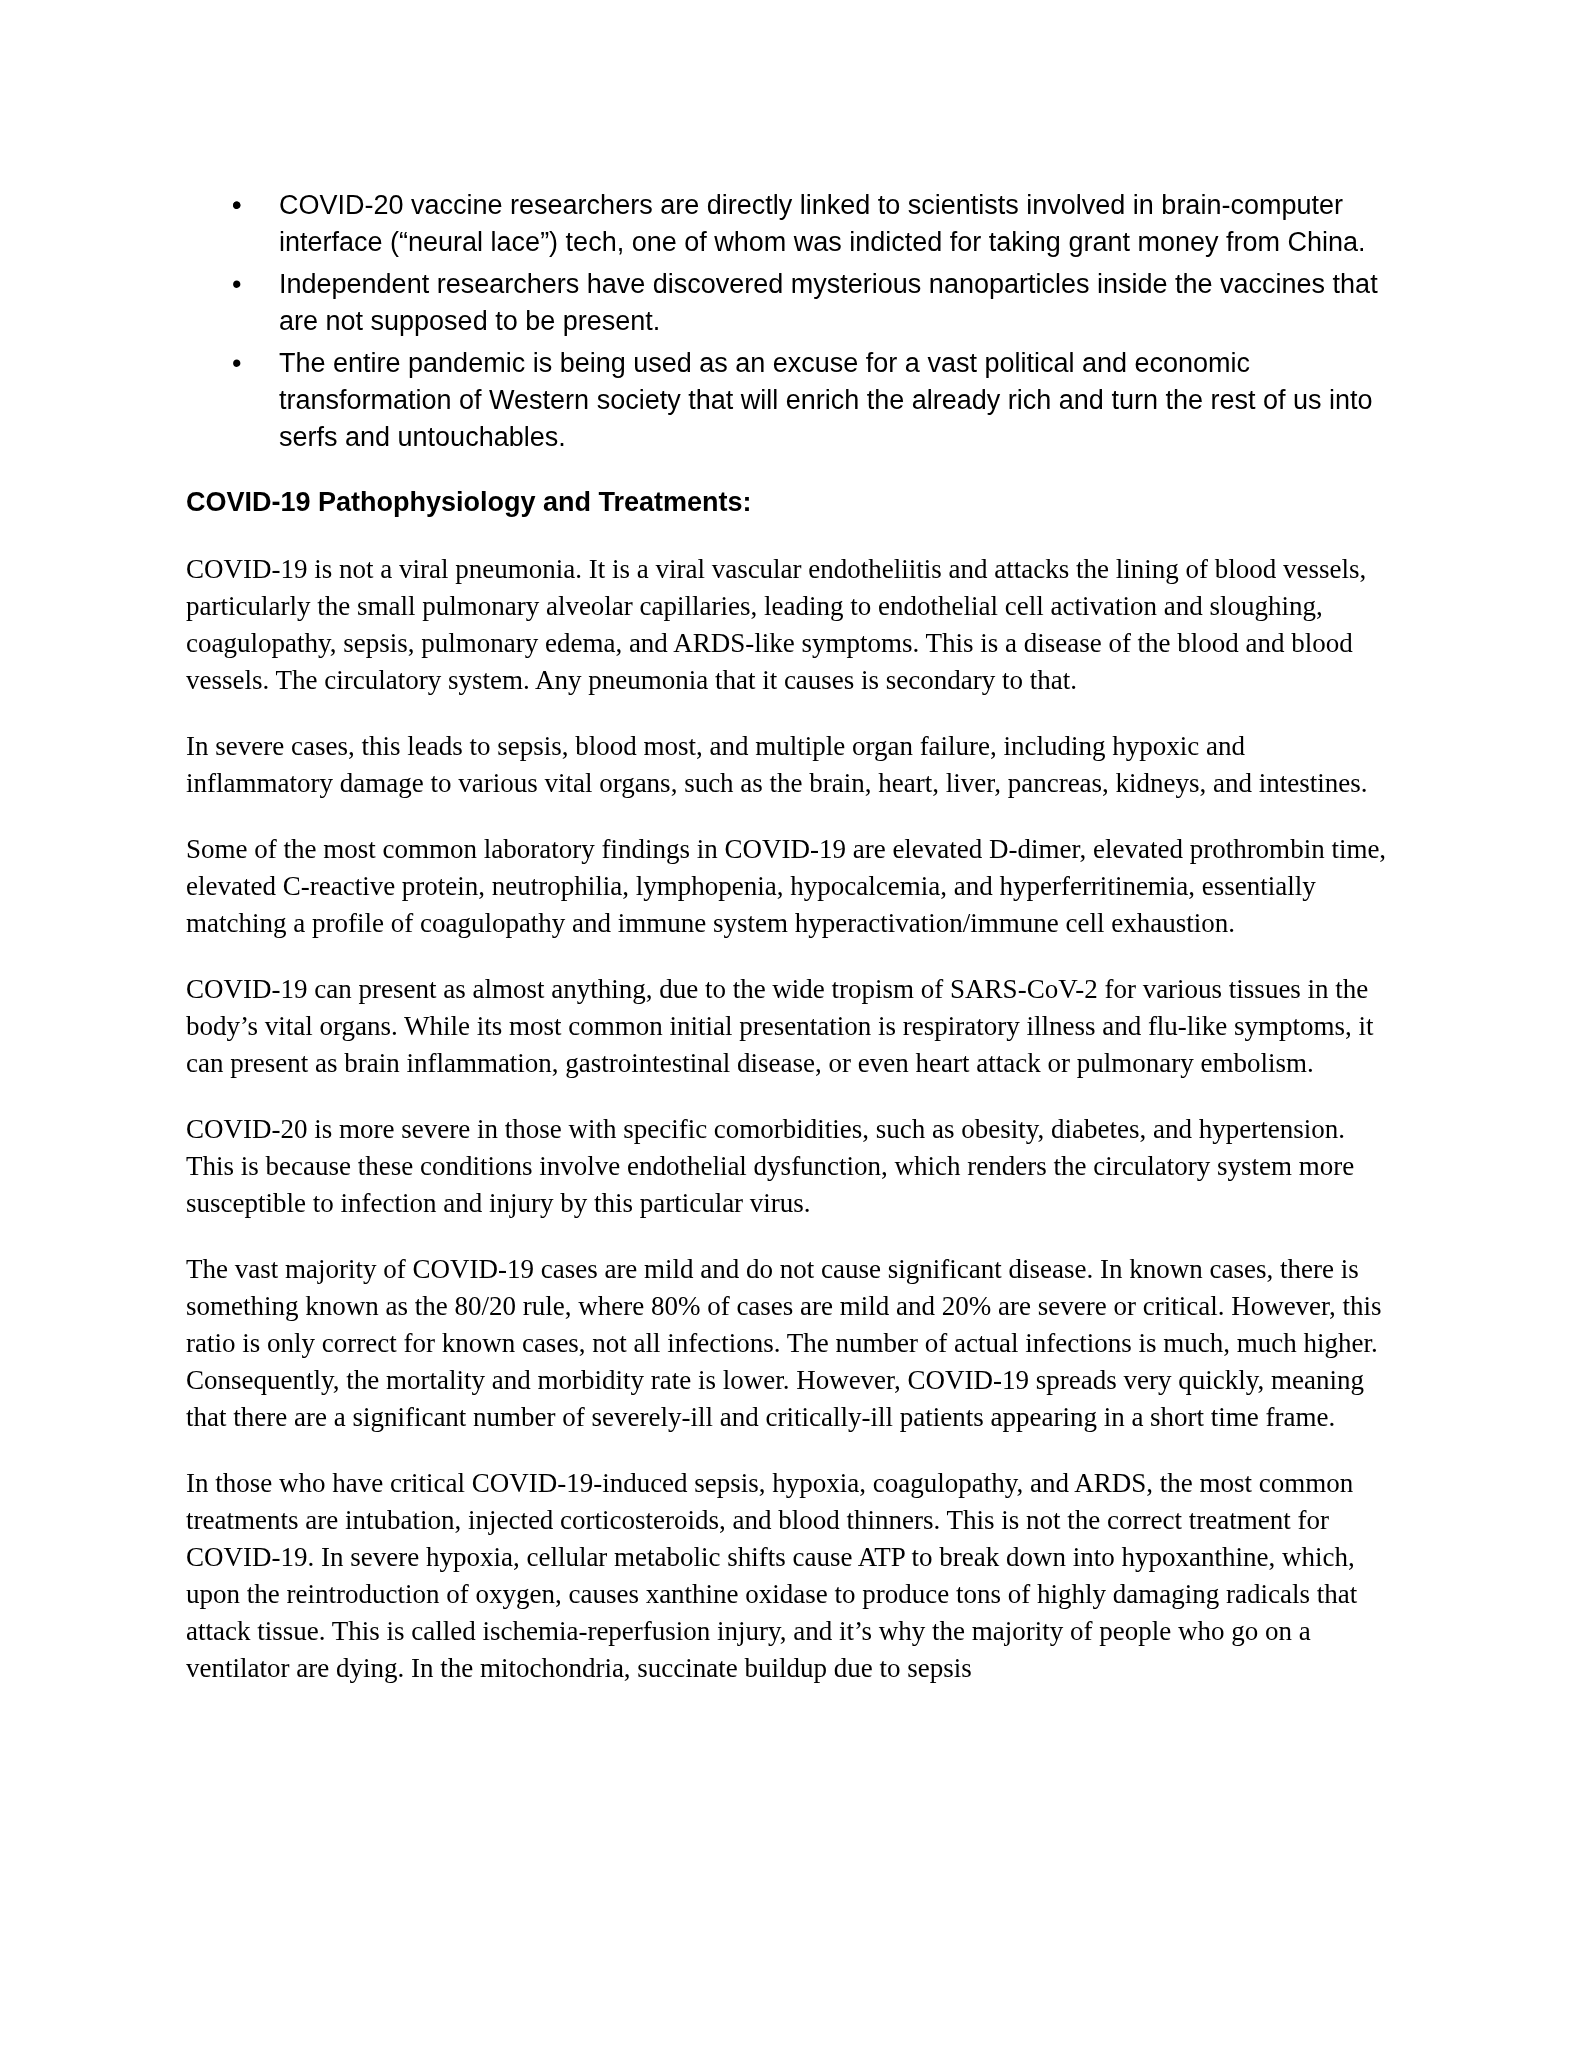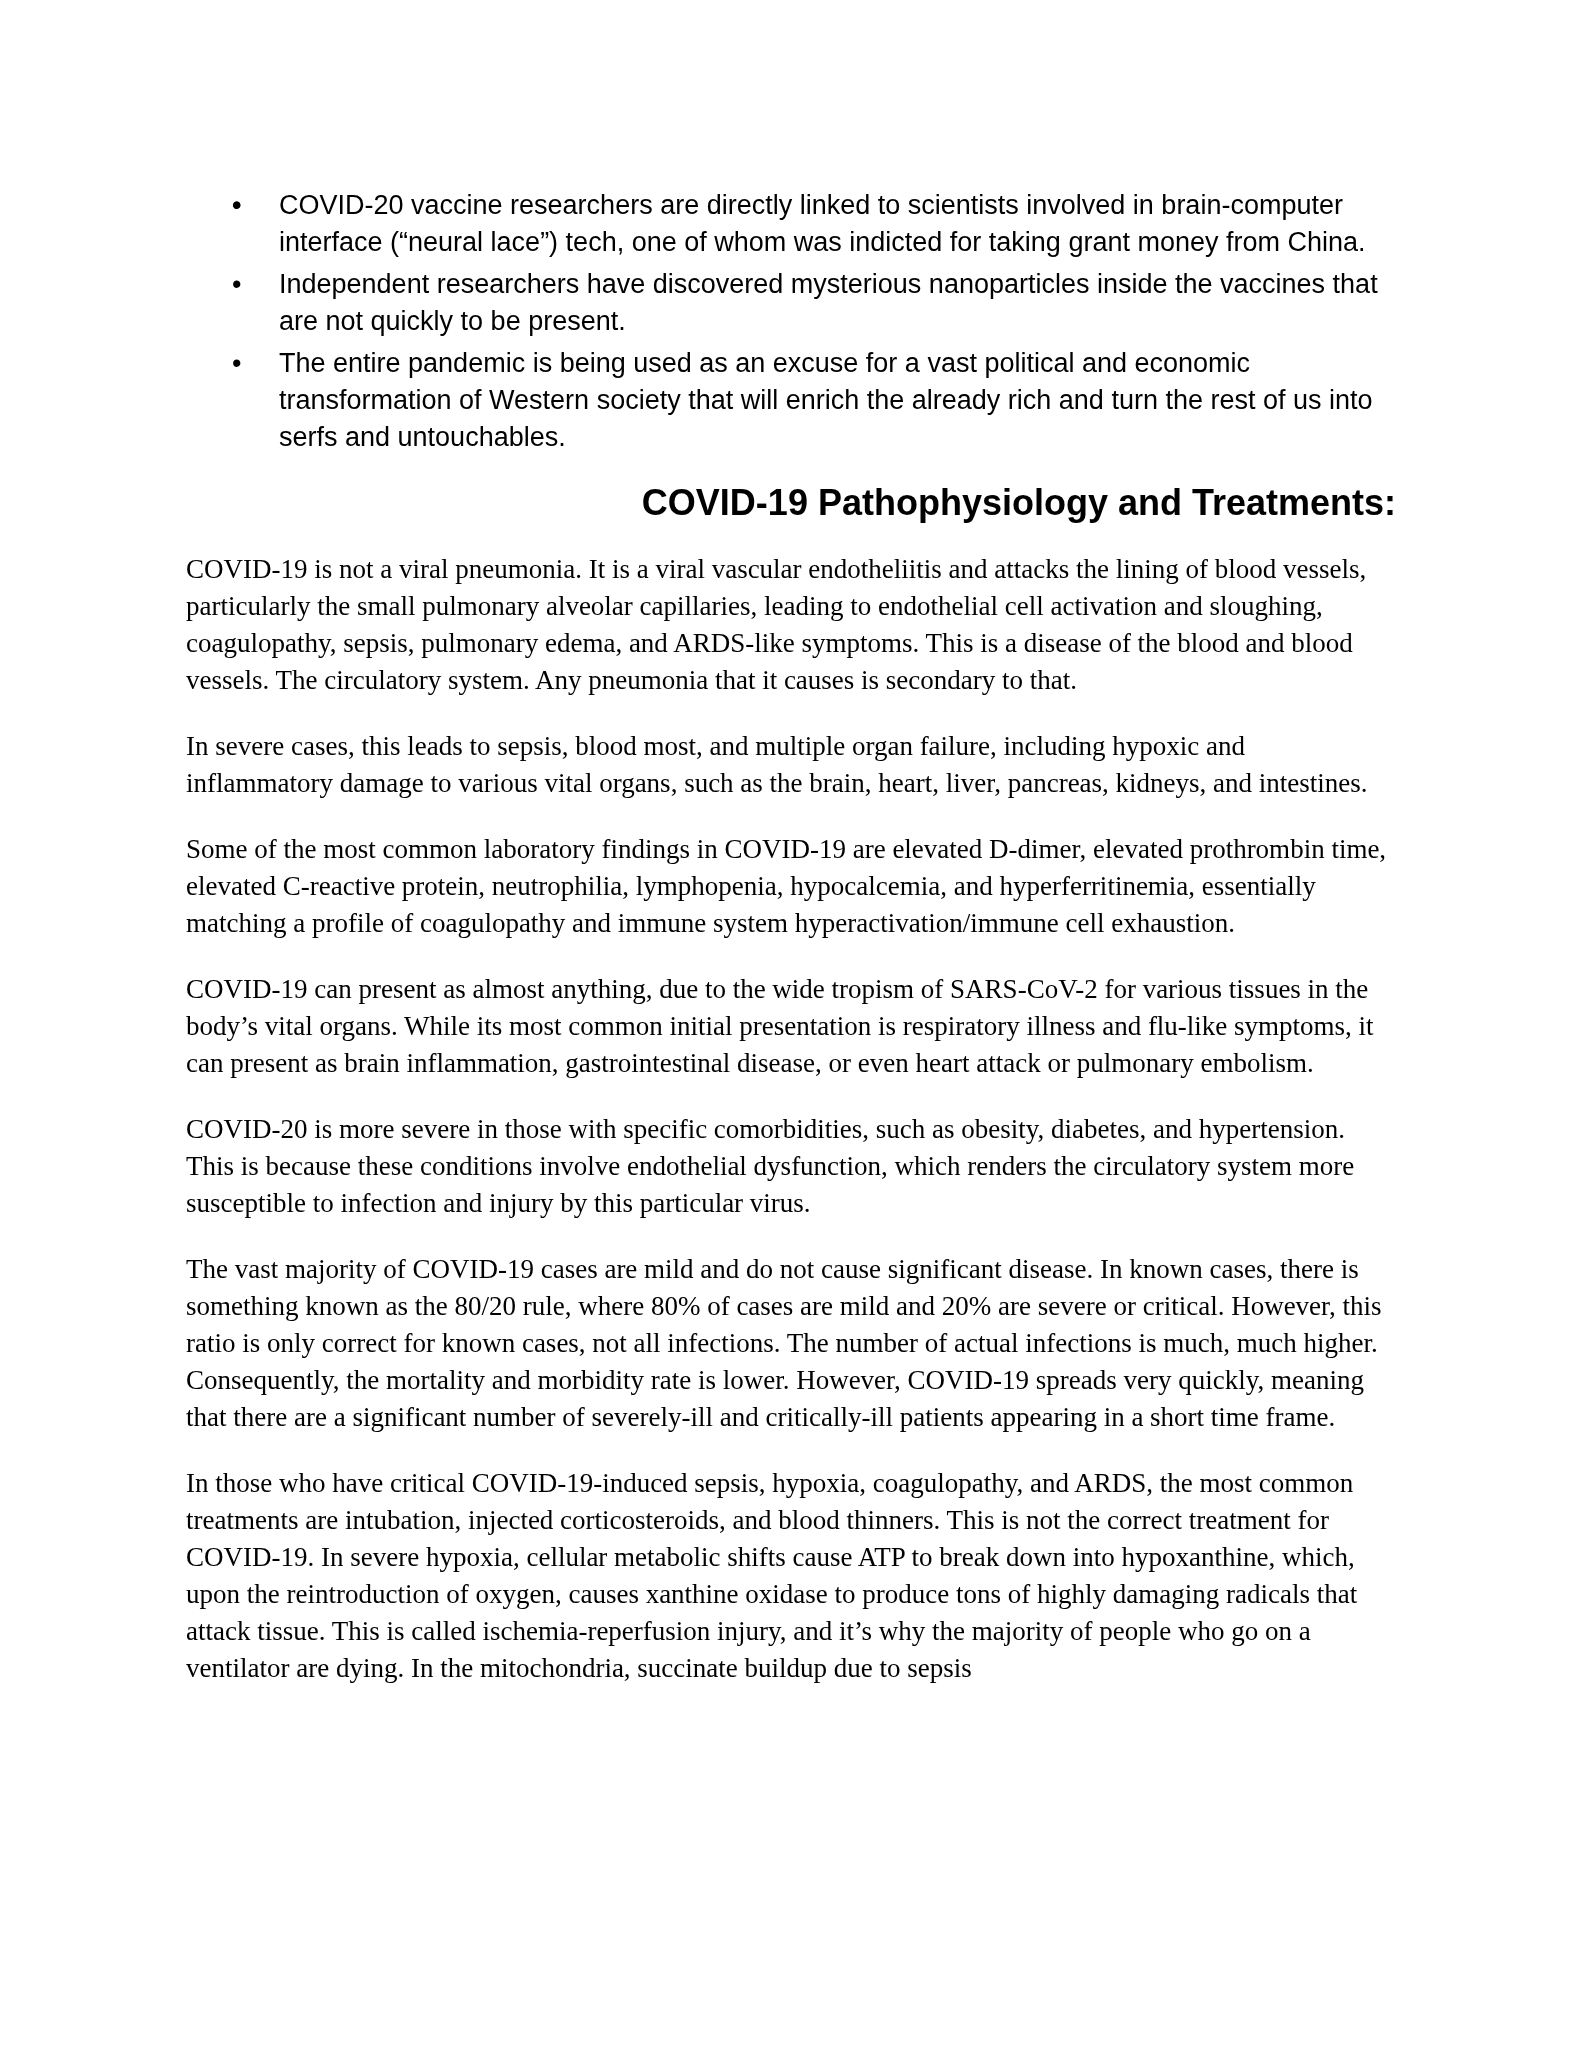--- a/index.html
+++ b/index.html
@@ -35,25 +35,24 @@
     position: relative;
     padding-left: 93px;
     margin: 0 0 5px 0;
   }
   ul.bullet-list li .bullet {
     position: absolute;
     left: 46px;
     top: 0;
   }
   .section-heading {
-    font-size: 36px;
+    font-size: 27px;
     line-height: 37px;
     font-weight: bold;
     margin: 0 0 30px 0;
-    text-align: right;
   }
   p.doc-paragraph {
     margin: 0 0 29px 0;
     font-family: Liberation Serif, serif;
   }
 </style>
 </head>
 <body>
 
 <div class="page">
@@ -62,21 +61,21 @@
     <ul class="bullet-list">
       <li>
         <span class="bullet">•</span>
       </li>
       <li>
         <span class="bullet">•</span>
         <span>COVID-20 vaccine researchers are directly linked to scientists involved in brain-computer interface (“neural lace”) tech, one of whom was indicted for taking grant money from China.</span>
       </li>
       <li>
         <span class="bullet">•</span>
-        <span>Independent researchers have discovered mysterious nanoparticles inside the vaccines that are not quickly to be present.</span>
+        <span>Independent researchers have discovered mysterious nanoparticles inside the vaccines that are not supposed to be present.</span>
       </li>
       <li>
         <span class="bullet">•</span>
         <span>The entire pandemic is being used as an excuse for a vast political and economic transformation of Western society that will enrich the already rich and turn the rest of us into serfs and untouchables.</span>
       </li>
     </ul>
 
     <h2 class="section-heading">COVID-19 Pathophysiology and Treatments:</h2>
 
     <p class="doc-paragraph">COVID-19 is not a viral pneumonia. It is a viral vascular endotheliitis and attacks the lining of blood vessels, particularly the small pulmonary alveolar capillaries, leading to endothelial cell activation and sloughing, coagulopathy, sepsis, pulmonary edema, and ARDS-like symptoms. This is a disease of the blood and blood vessels. The circulatory system. Any pneumonia that it causes is secondary to that.</p>

